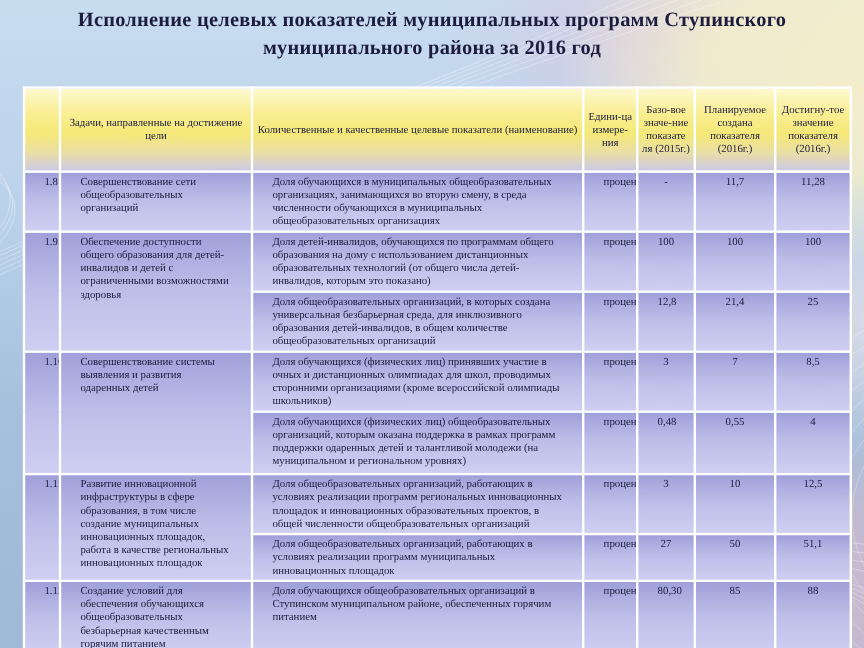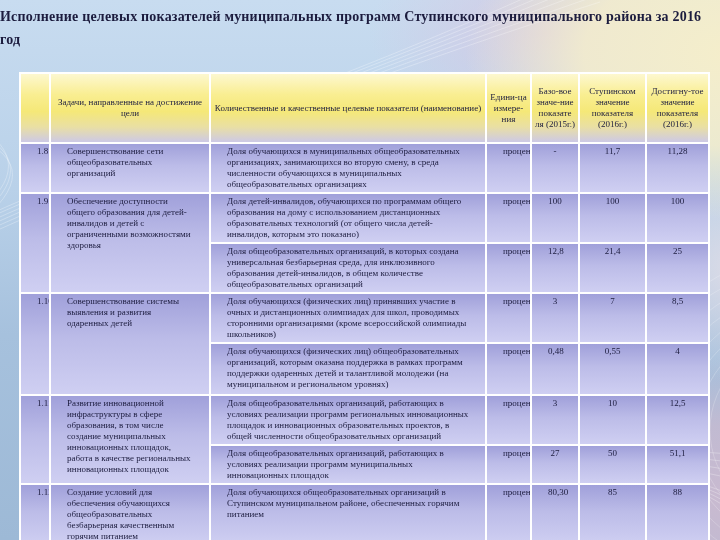--- a/index.html
+++ b/index.html
@@ -8,22 +8,22 @@
     font-family:"Liberation Serif","DejaVu Serif",serif;
     background:
       radial-gradient(55% 45% at 102% 10%, var(--bg_cream,#f5eecb) 0%, rgba(245,238,203,.85) 38%, rgba(245,238,203,0) 68%),
       radial-gradient(38% 30% at 76% 6%, rgba(214,198,226,.85) 0%, rgba(214,198,226,0) 65%),
       radial-gradient(42% 38% at 101% 92%, var(--bg_mauve,#c9bad0) 0%, rgba(201,186,208,.8) 35%, rgba(201,186,208,0) 68%),
       radial-gradient(30% 35% at 103% 50%, rgba(234,226,233,.8) 0%, rgba(234,226,233,0) 60%),
       linear-gradient(180deg, var(--bg_top,#c8dcf0) 0%, #b9d1e9 35%, #a6c1dd 62%, var(--bg_bottom,#9db9d6) 100%);
   }
   .waves{position:absolute;left:0;top:0;width:720px;height:540px;}
   .title{
-    position:absolute;top:5px;left:0;width:720px;
-    font-size:14px;line-height:23px;font-weight:bold;color:var(--text_color,#15152e);
+    position:absolute;top:5px;left:0;width:720px;text-align:center;
+    font-size:17px;line-height:23px;font-weight:bold;color:var(--text_color,#15152e);
     letter-spacing:.2px;
   }
   .tbl-wrap{position:absolute;left:19px;top:72px;}
   table.grid{
     border-collapse:collapse;table-layout:fixed;width:689px;
     font-size:9px;line-height:11px;color:var(--text_color,#1c1c3e);
   }
   table.grid th, table.grid td{
     border:2px solid var(--grid_color,#ffffff);
     overflow:hidden;
@@ -94,21 +94,21 @@
           <col style="width:67px">
           <col style="width:63px">
       </colgroup>
       <thead>
         <tr>
           <th></th>
           <th>Задачи, направленные на достижение цели</th>
           <th>Количественные и качественные целевые показатели (наименование)</th>
           <th>Едини-ца измере-ния</th>
           <th>Базо-вое значе-ние показате ля (2015г.)</th>
-          <th>Ступинском значение показателя (2016г.)</th>
+          <th>Планируемое создана показателя (2016г.)</th>
           <th>Достигну-тое значение показателя (2016г.)</th>
         </tr>
       </thead>
       <tbody>
           <tr style="height: 46px;">
             <td class="num">1.8</td>
             <td class="task">Совершенствование сети общеобразовательных организаций</td>
             <td class="ind">Доля обучающихся в муниципальных общеобразовательных организациях, занимающихся во вторую смену, в среда численности обучающихся в муниципальных общеобразовательных организациях</td>
             <td class="unit">процент</td>
             <td class="val">-</td>

